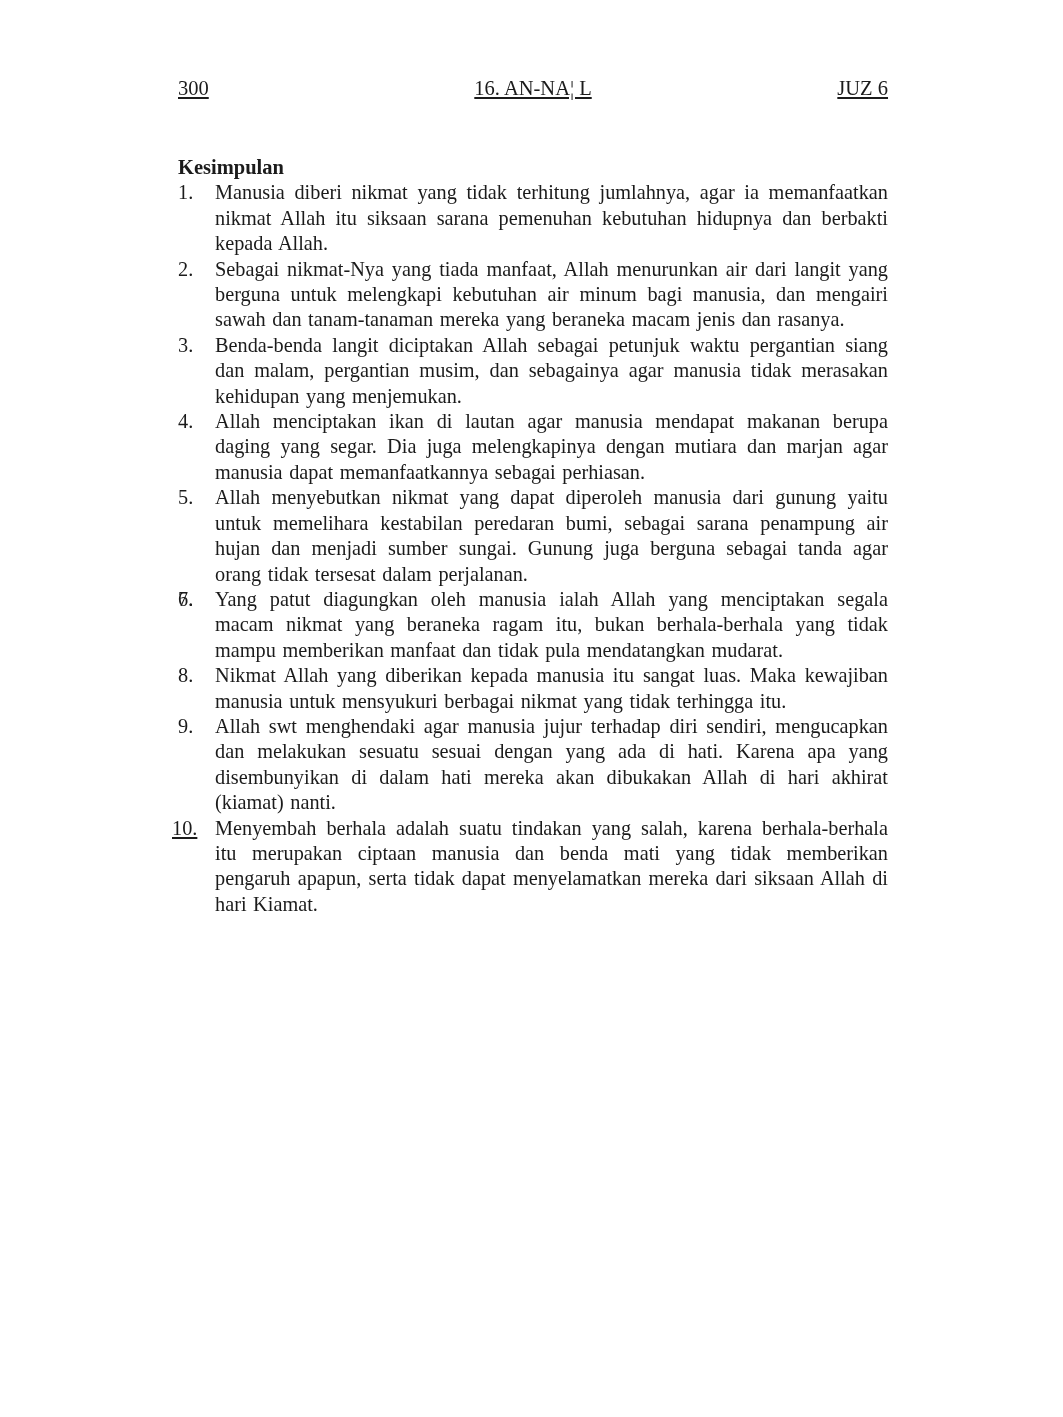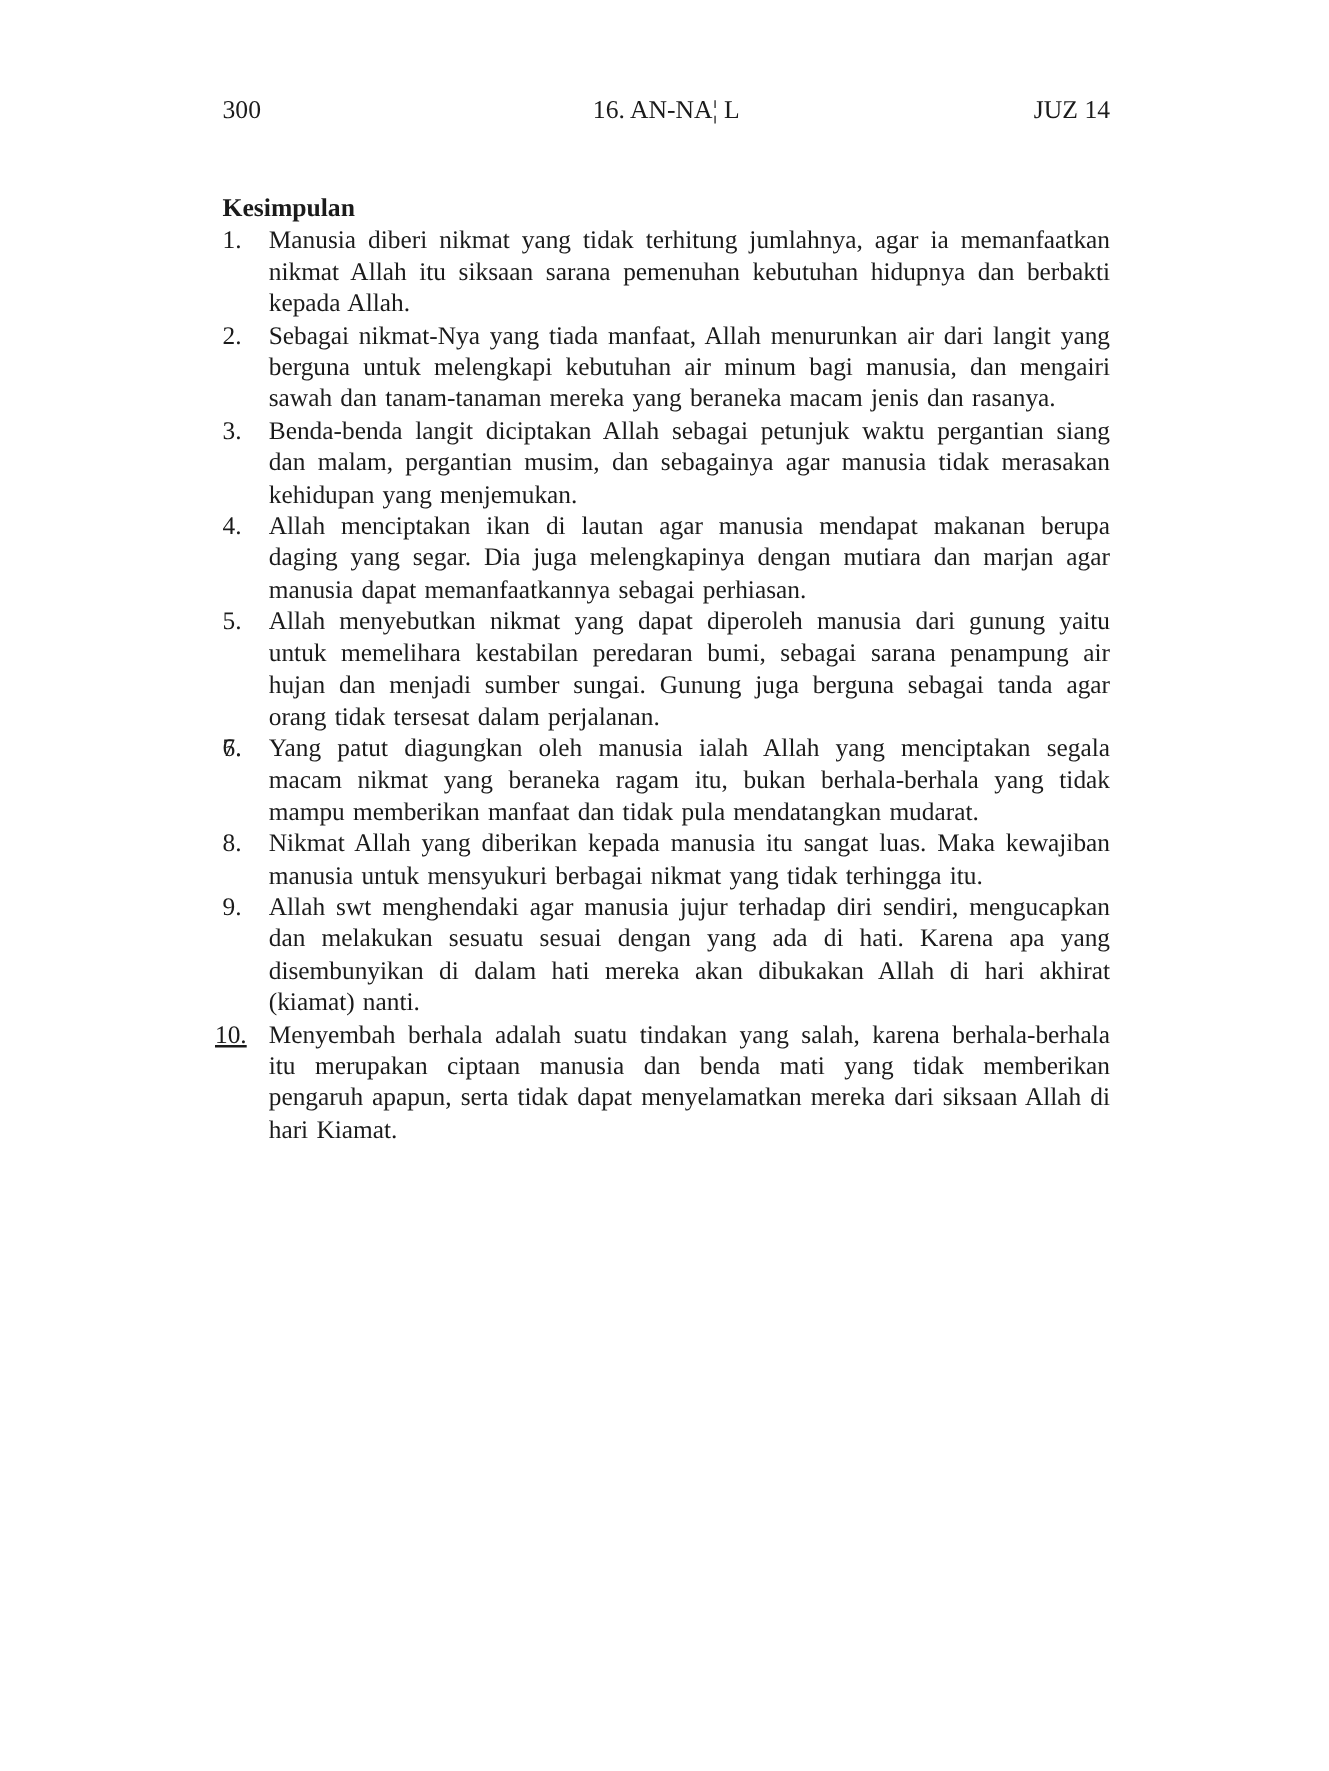--- a/index.html
+++ b/index.html
@@ -20,20 +20,21 @@
   .page-header {
     position: absolute;
     top: 76px;
     left: 178px;
     width: 710px;
     display: flex;
     align-items: baseline;
     font-size: 20.5px;
     line-height: 25px;
     white-space: nowrap;
+    text-decoration: underline;
   }
   .page-header .hcell-left  { flex: 1 1 0; text-align: left; }
   .page-header .hcell-mid   { flex: 0 0 auto; text-align: left; }
   .page-header .hcell-right { flex: 1 1 0; text-align: right; }
   .content {
     position: absolute;
     top: 155px;
     left: 178px;
     width: 710px;
   }
@@ -70,21 +71,21 @@
   }
 </style>
 </head>
 <body>
 
 <div class="page">
 
   <header class="page-header">
     <span class="hcell-left">300</span>
     <span class="hcell-mid">16. AN-NA¦ L</span>
-    <span class="hcell-right">JUZ 14</span>
+    <span class="hcell-right">JUZ 6</span>
   </header>
 
   <main class="content">
     <h2 class="section-title">Kesimpulan</h2>
 
     <ol class="conclusion-list">
       <li>
         <span class="num">1.</span>
         <span class="txt">Manusia diberi nikmat yang tidak terhitung jumlahnya, agar ia memanfaatkan nikmat Allah itu siksaan sarana pemenuhan kebutuhan hidupnya dan berbakti kepada Allah.</span>
       </li>

